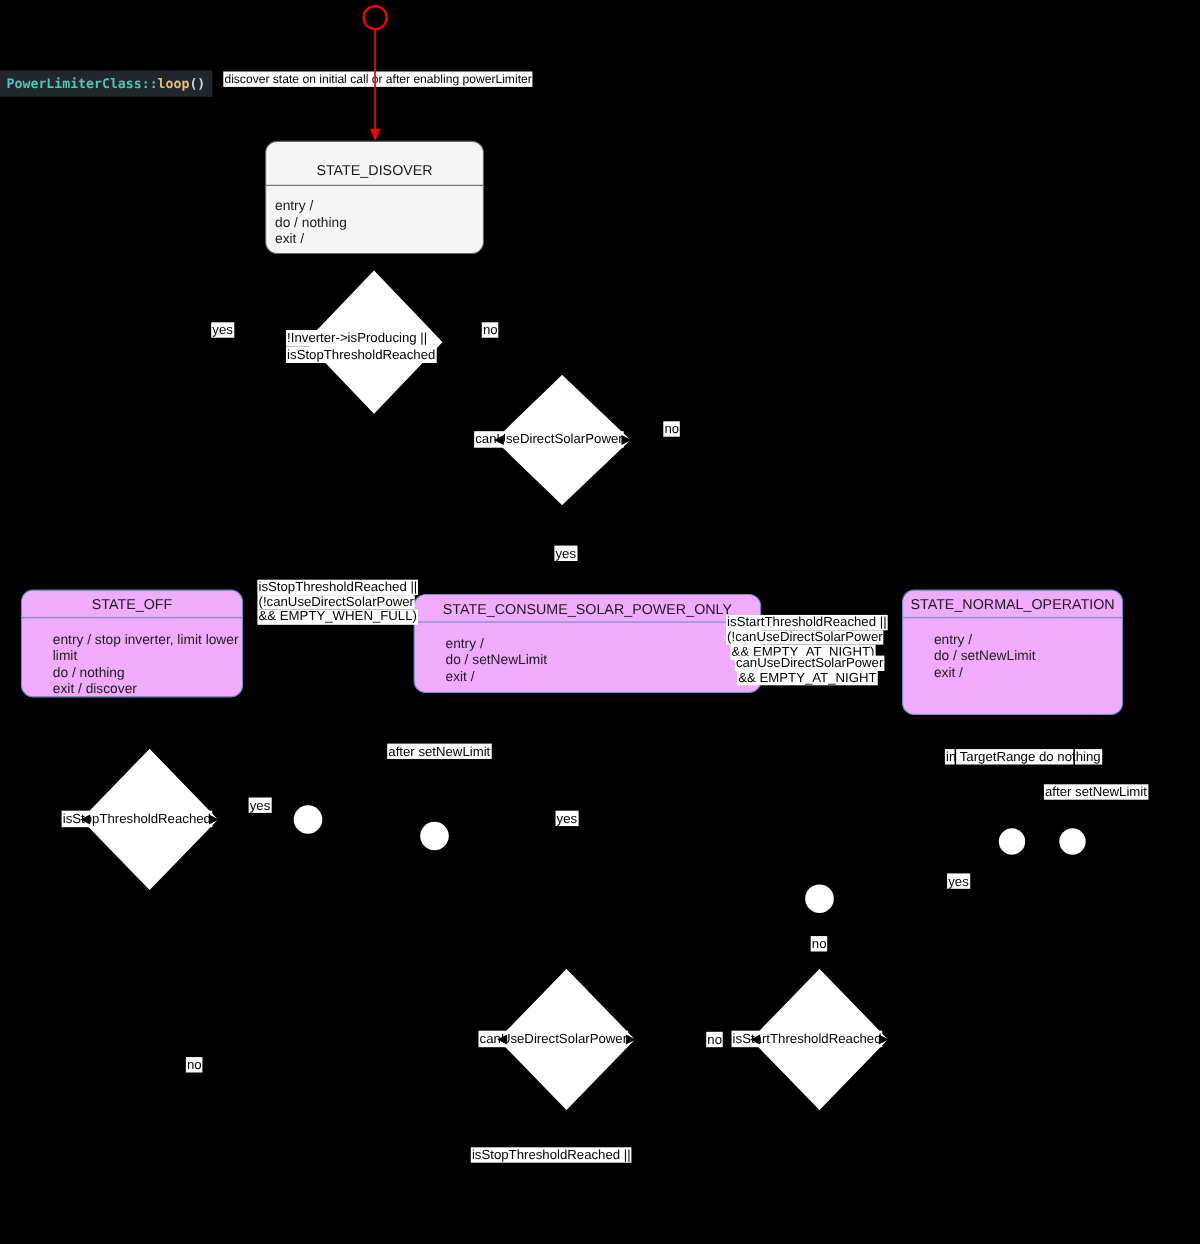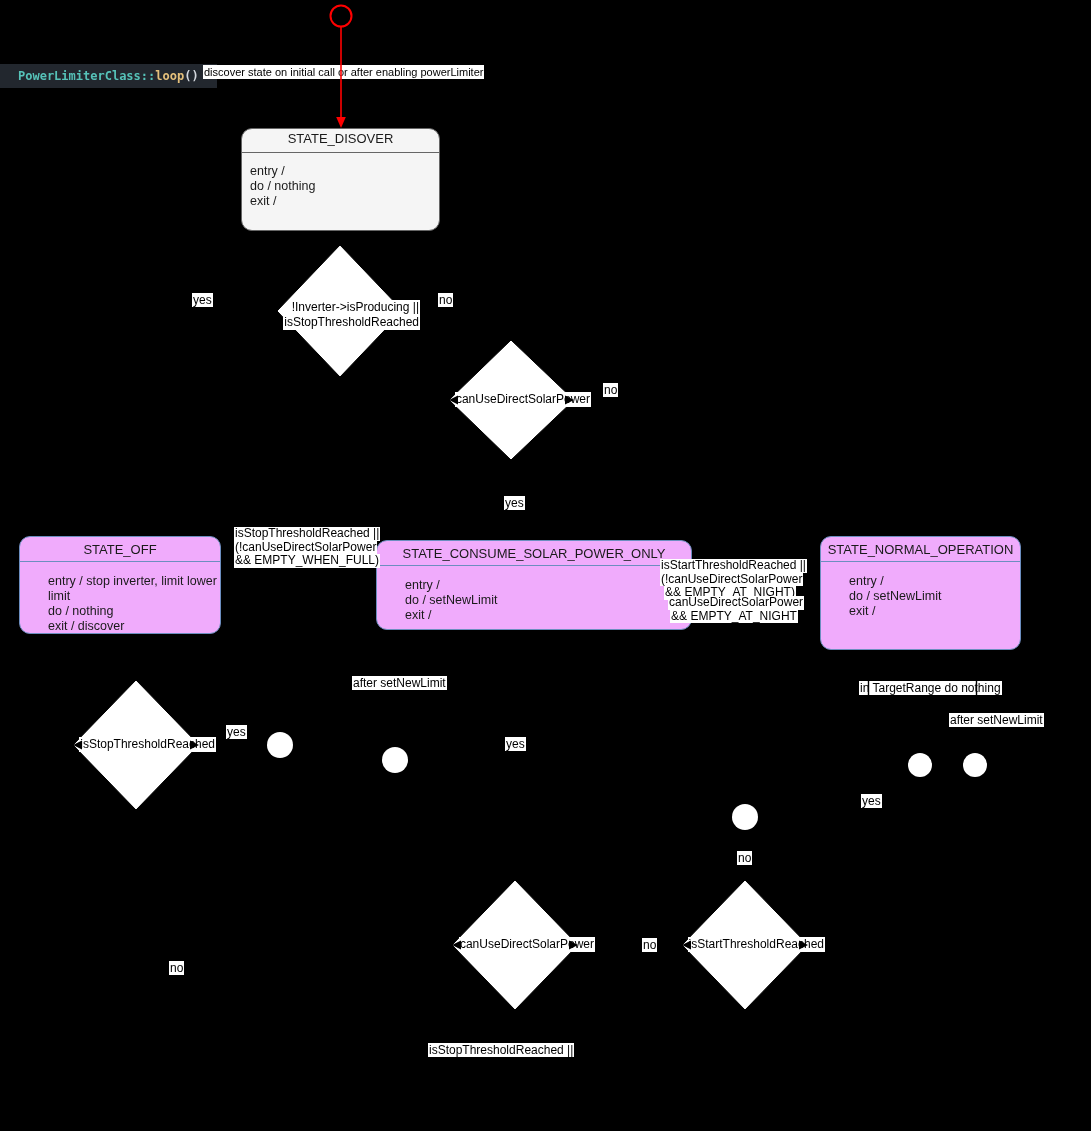--- a/index.html
+++ b/index.html
@@ -6,48 +6,48 @@
   .canvas {
     position:relative; width:1091px; height:1131px; background:#000000;
     overflow:hidden; font-family:"Liberation Sans", sans-serif;
   }
   svg.layer { position:absolute; left:0; top:0; pointer-events:none; }
 
   
   .code-label {
     position:absolute; left:0; top:64px; background:#22272e;
     font-family:"DejaVu Sans Mono", monospace; font-size:12px; font-weight:bold;
-    line-height:24px; padding:0 18px; white-space:nowrap;
+    line-height:24px; padding:0 6px; white-space:nowrap;
   }
   .code-label .cls { color:#56c2b8; }
   .code-label .sep { color:#56c2b8; }
   .code-label .fn  { color:#e5c07b; }
   .code-label .par { color:#d4d8de; }
 
   
   .lbl {
     position:absolute; background:#ffffff; color:#000;
     font-size:12px; line-height:14px; padding:0 1px; white-space:nowrap;
   }
   .lbl.small { font-size:11px; }
 
   
   .guard { position:absolute; text-align:center; font-size:12px; line-height:13.5px; color:#000; }
   .guard .gline { display:inline-block; background:#ffffff; padding:0 1px; white-space:nowrap; }
 
   
-  .dlabel { position:absolute; text-align:right; font-size:12px; line-height:15px; color:#000; }
+  .dlabel { position:absolute; text-align:left; font-size:12px; line-height:15px; color:#000; }
   .dlabel .gline { display:inline-block; background:#ffffff; padding:0 1px; white-space:nowrap; }
 
   
   .state { position:absolute; border-radius:11px; border:1px solid; color:#1a1a1a; box-sizing:border-box; }
   .state .title { text-align:center; font-size:13px; border-bottom:1px solid; }
   .state .body { font-size:12.5px; line-height:15px; padding-left:8px; }
   .state.gray { background:#f5f5f5; border-color:#666666; }
-  .state.gray .title { border-color:#666666; padding:2px 4px 6px; }
+  .state.gray .title { border-color:#666666; padding:18px 4px 6px; }
   .state.gray .body { padding-top:11px; }
   .state.blue { background:#f0abfc; border-color:#6c8ebf; }
   .state.blue .title { border-color:#6c8ebf; padding:5px 4px 4px; }
   .state.blue .body { padding-top:12px;margin-left:20px; }
 </style>
 </head>
 <body>
 
 <div class="canvas">
 

